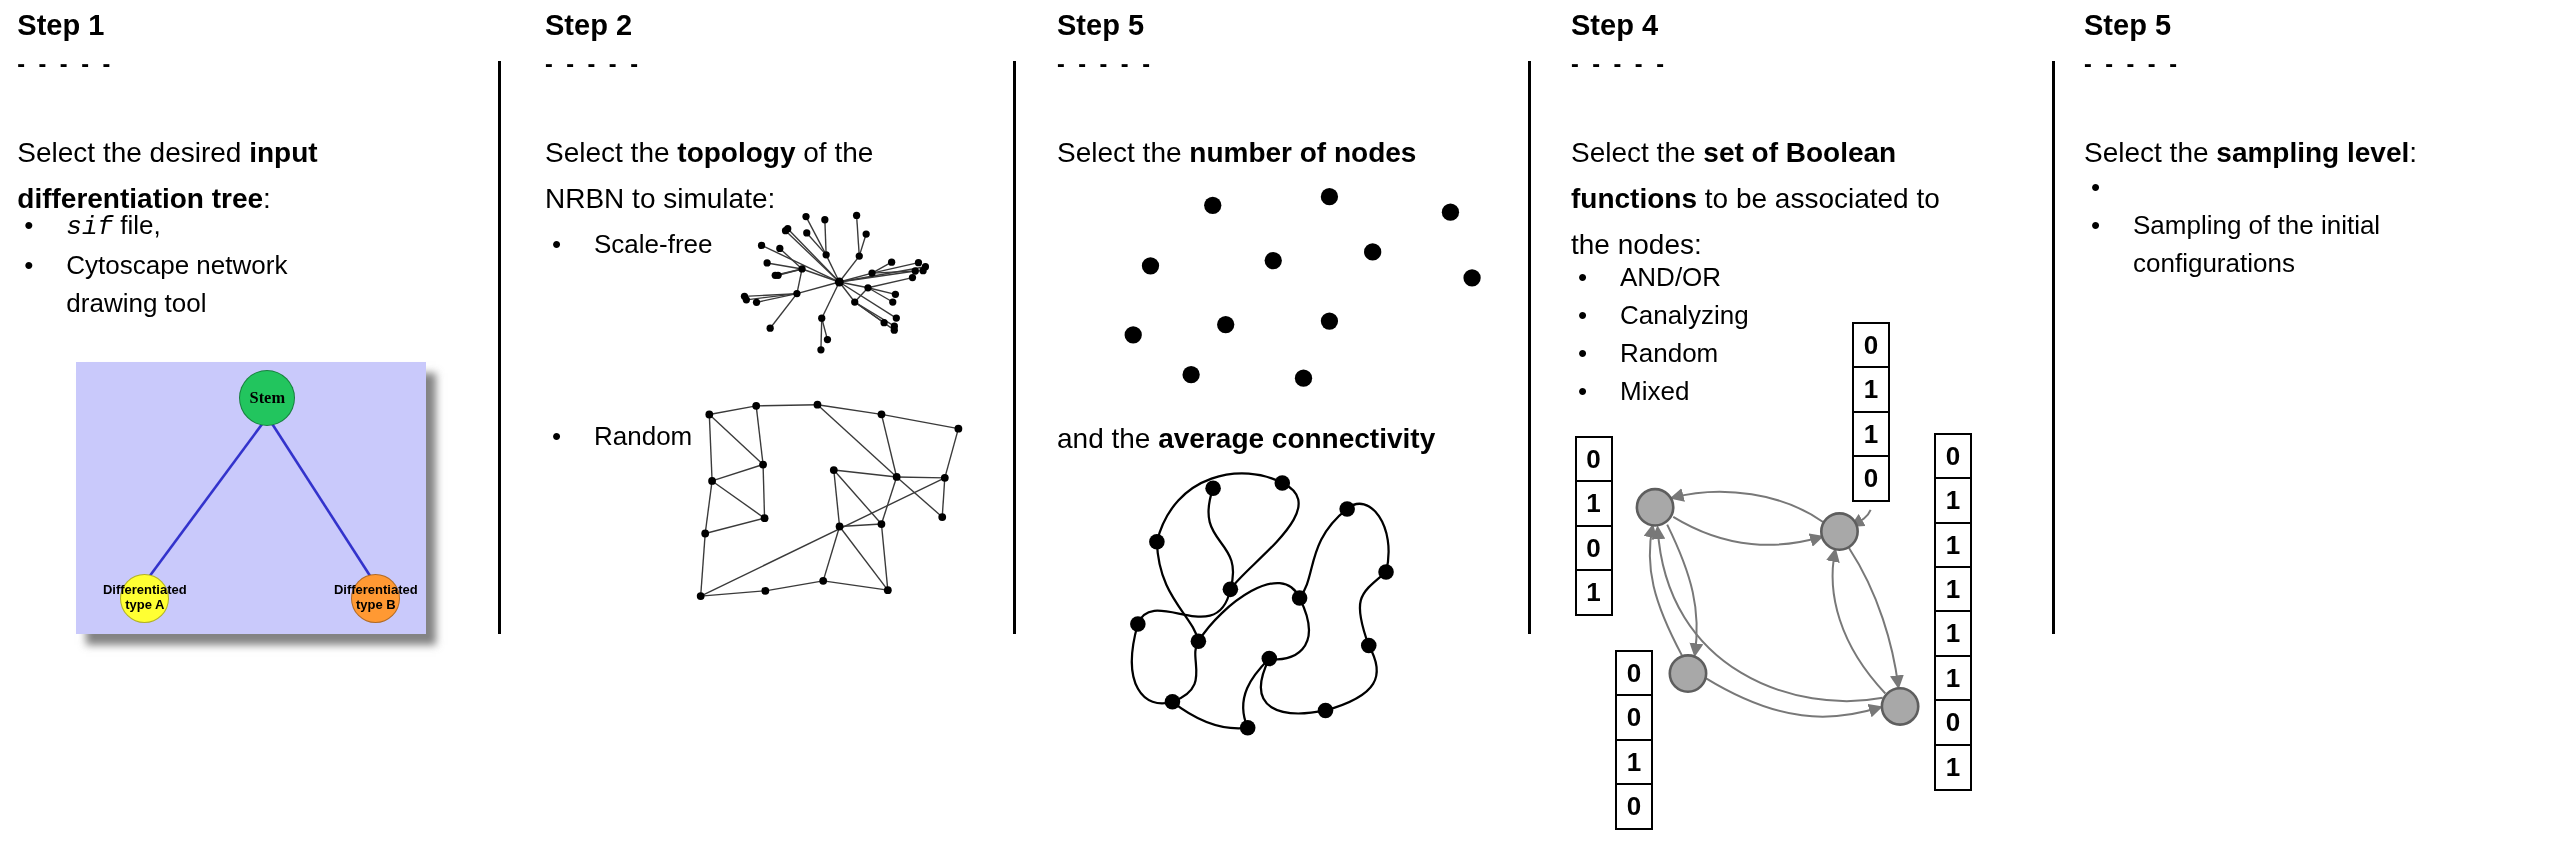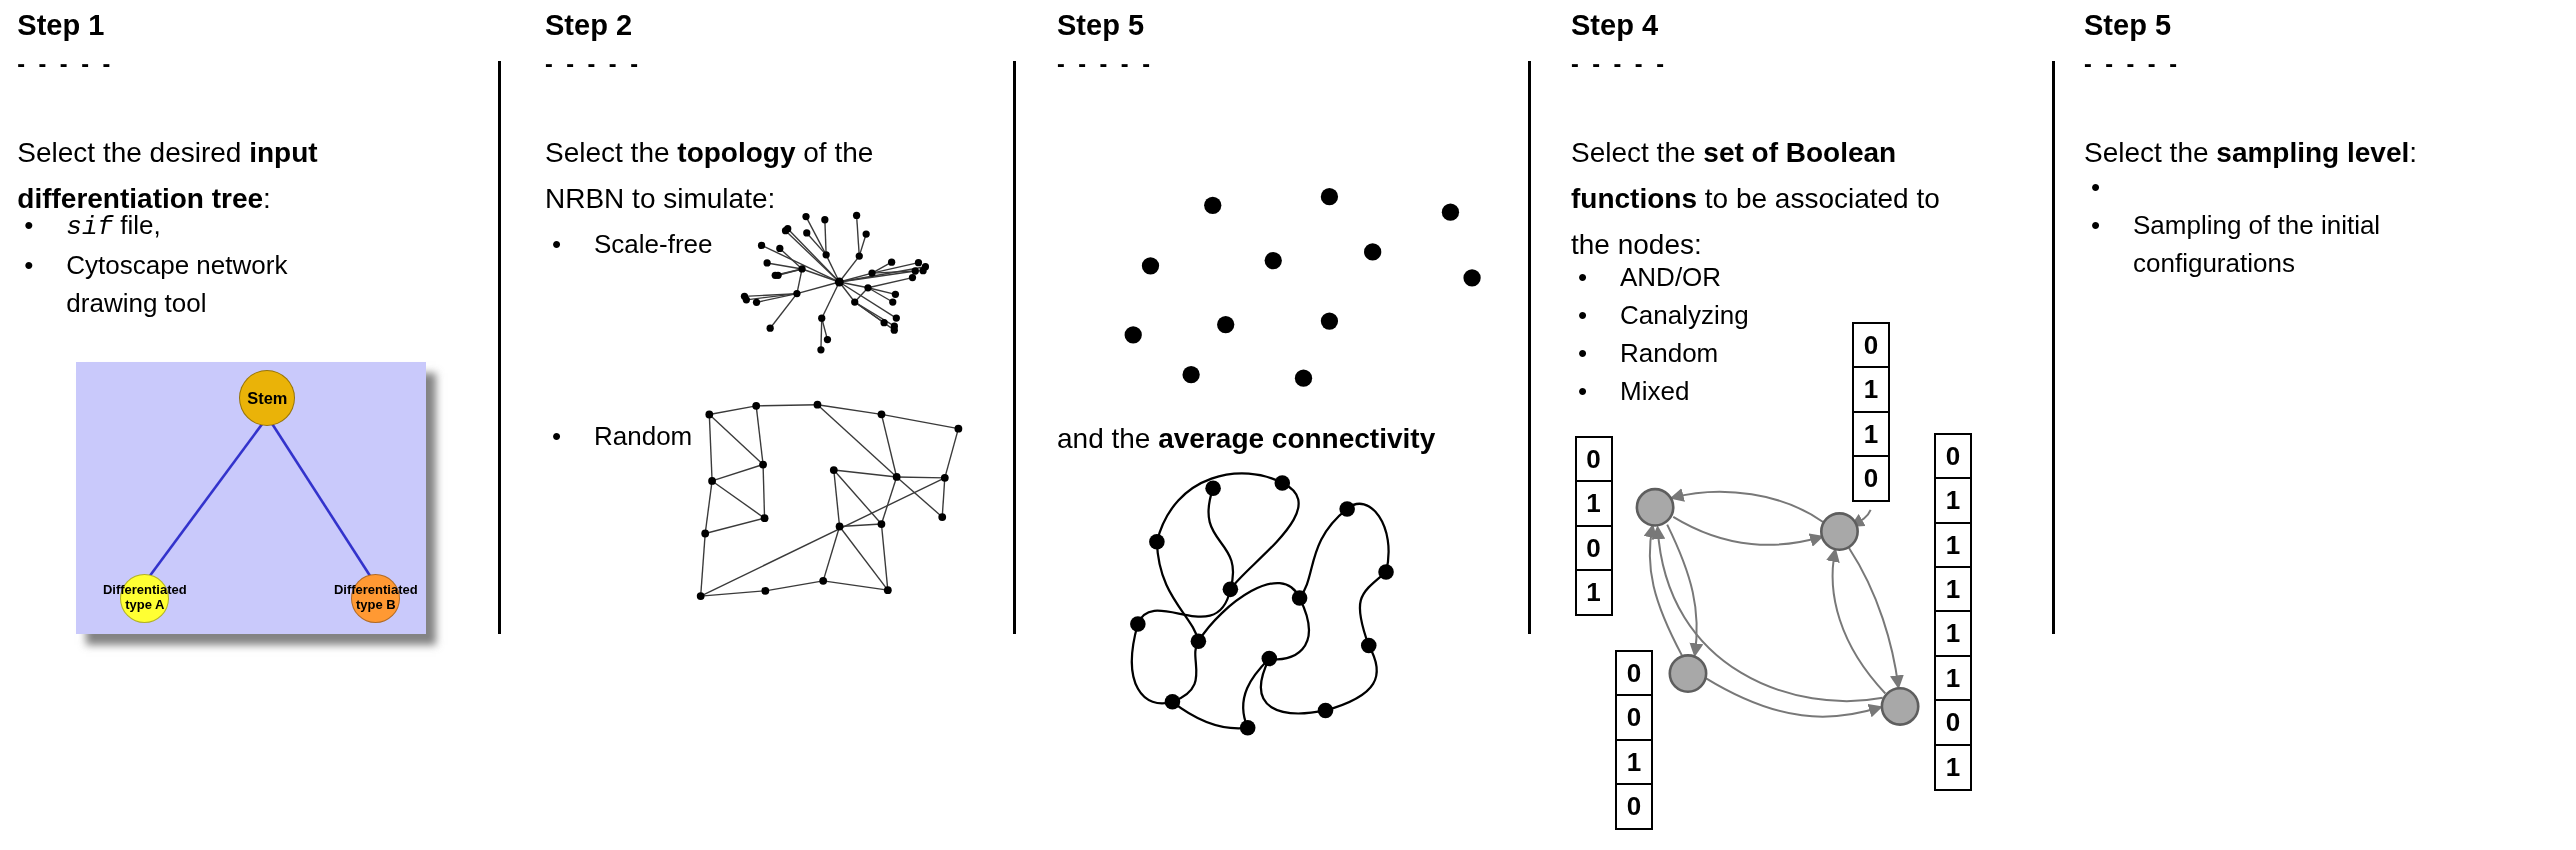--- a/index.html
+++ b/index.html
@@ -59,21 +59,21 @@
         <span class="bmark">•</span>
         <span class="btext" style="width:251px">Cytoscape network drawing tool</span>
       </div>
     </div>
     <div class="tree">
       <div class="tree-bg" style="background-color: rgb(201, 201, 251);"></div>
       <svg class="tree-lines" viewBox="0 0 404 314">
         <line x1="219" y1="66" x2="80" y2="254" stroke-width="3" stroke="#3333cc"></line>
         <line x1="223" y1="66" x2="344" y2="254" stroke-width="3" stroke="#3333cc"></line>
       </svg>
-      <div class="tnode stem" style="background-color: #eab308;"><span>Stem</span></div>
+      <div class="tnode stem" style="background-color: #22c55e; font-family: Liberation Serif, serif;"><span>Stem</span></div>
       <div class="tnode typea" style="background-color: rgb(255, 255, 51);"><span>Differentiated
 type A</span></div>
       <div class="tnode typeb" style="background-color: rgb(255, 153, 51);"><span>Differentiated
 type B</span></div>
     </div>
   </div>
 
   <div class="col" style="left:545px;width:463px">
     <div class="step-title">Step 2</div>
     <div class="step-dashes">- - - - -</div>
@@ -222,20 +222,21 @@
         <circle cx="20.422268118709326" cy="233.2686161249876" r="4.5" fill="#000"></circle>
         <circle cx="95.14822676219046" cy="227.19608504325151" r="4.5" fill="#000"></circle>
         <circle cx="161.9352374020964" cy="215.69032803922892" r="4.5" fill="#000"></circle>
         <circle cx="236.58863247651607" cy="226.46165664494038" r="4.5" fill="#000"></circle>
       </svg>
   </div>
 
   <div class="col" style="left:1057px;width:463px">
     <div class="step-title">Step 5</div>
     <div class="step-dashes">- - - - -</div>
+    <div class="para" style="top:121px;white-space:nowrap"><span>Select the </span><span class="b">number of nodes</span></div>
     <svg class="gsvg" style="left:52px;top:177px;width:389px;height:208px" viewBox="0 0 450 240">
       <circle cx="120" cy="22" r="10" fill="#000"></circle>
       <circle cx="255" cy="12" r="10" fill="#000"></circle>
       <circle cx="395" cy="30" r="10" fill="#000"></circle>
       <circle cx="48" cy="92" r="10" fill="#000"></circle>
       <circle cx="190" cy="86" r="10" fill="#000"></circle>
       <circle cx="305" cy="76" r="10" fill="#000"></circle>
       <circle cx="420" cy="106" r="10" fill="#000"></circle>
       <circle cx="28" cy="172" r="10" fill="#000"></circle>
       <circle cx="135" cy="160" r="10" fill="#000"></circle>

